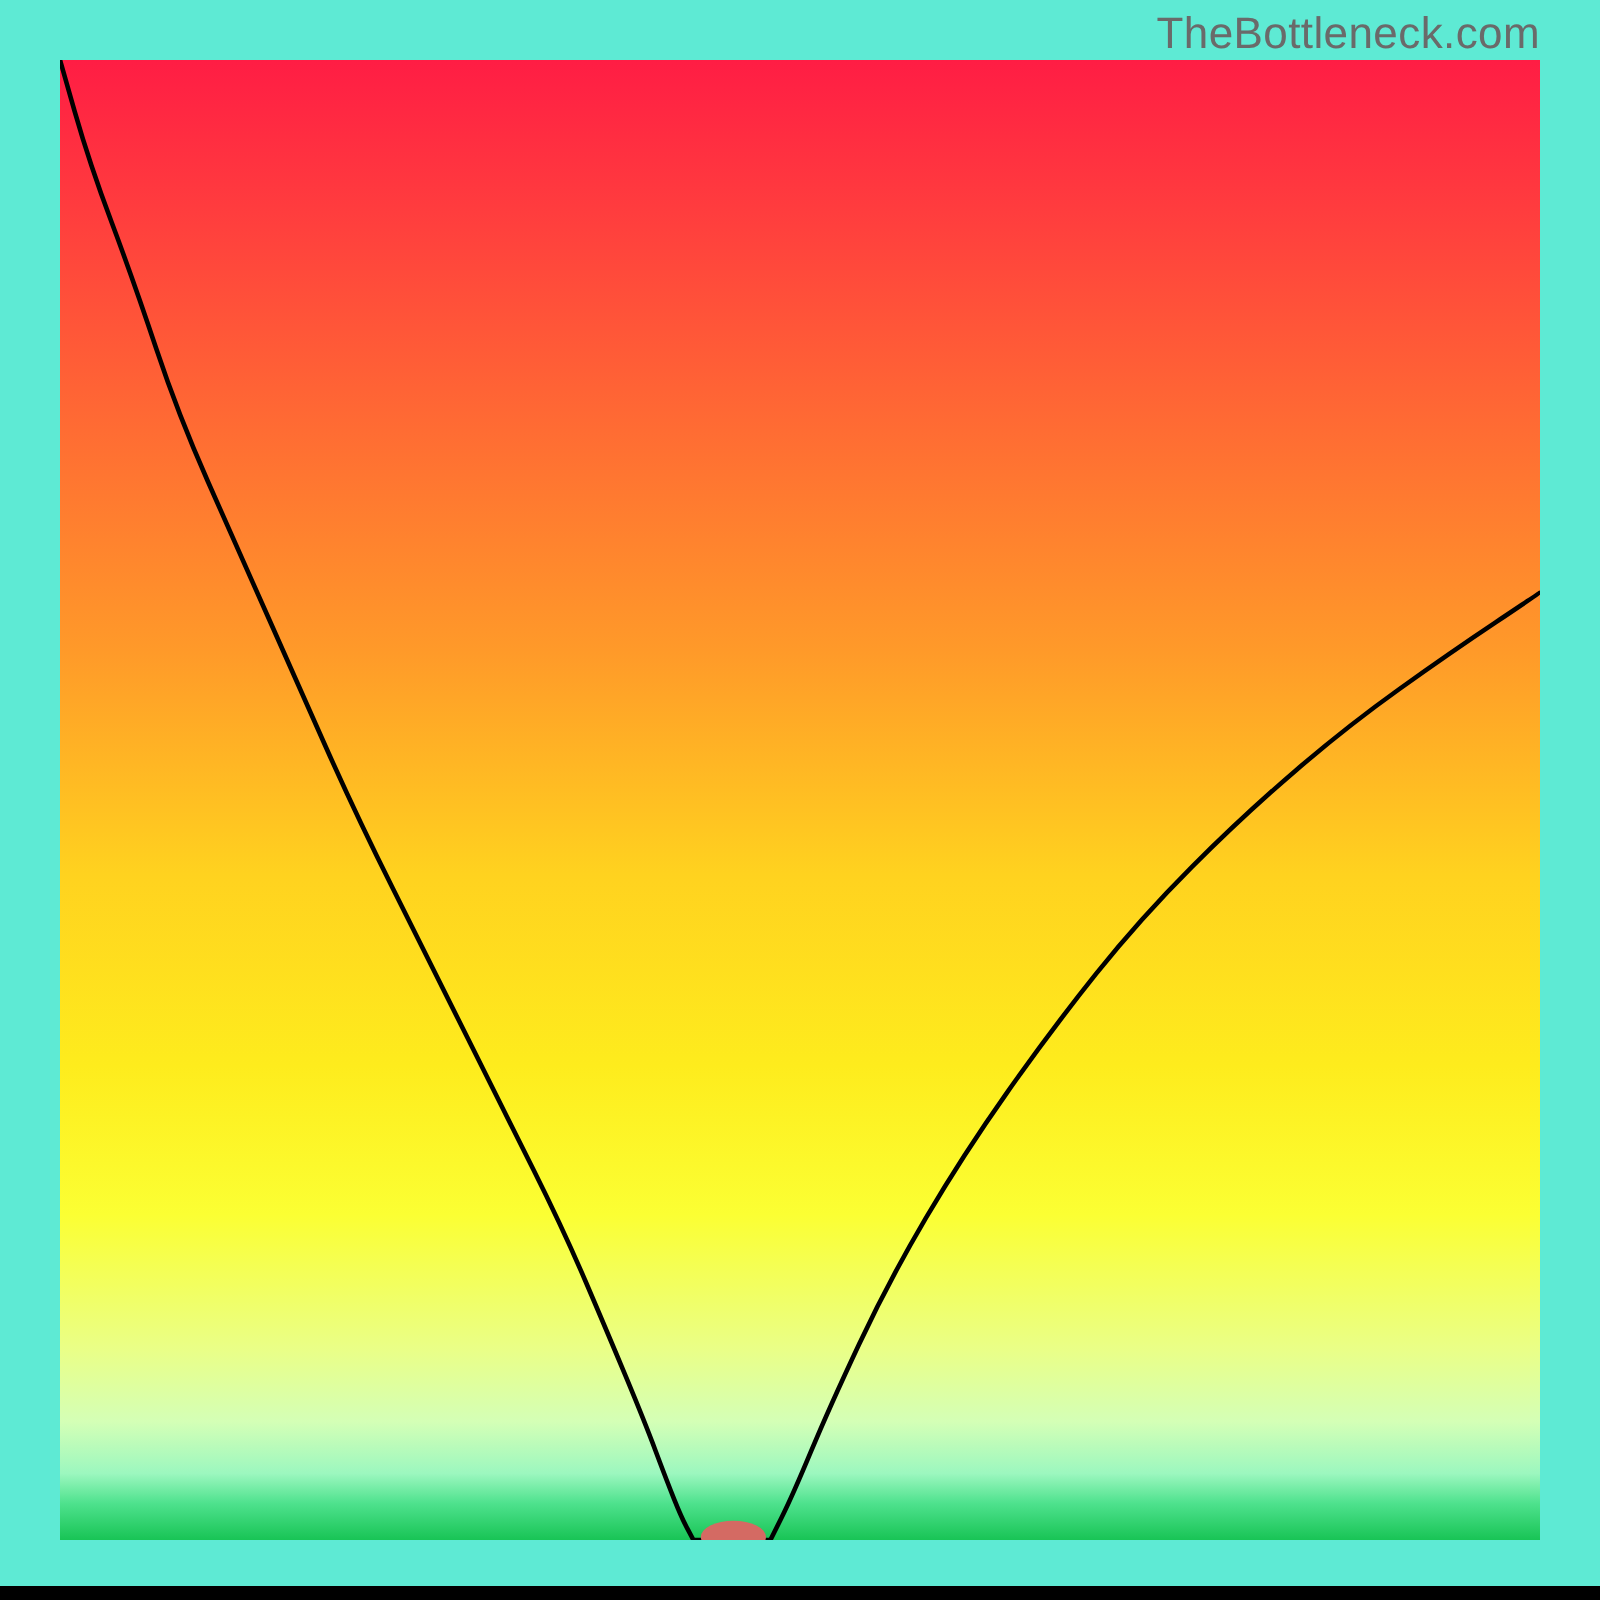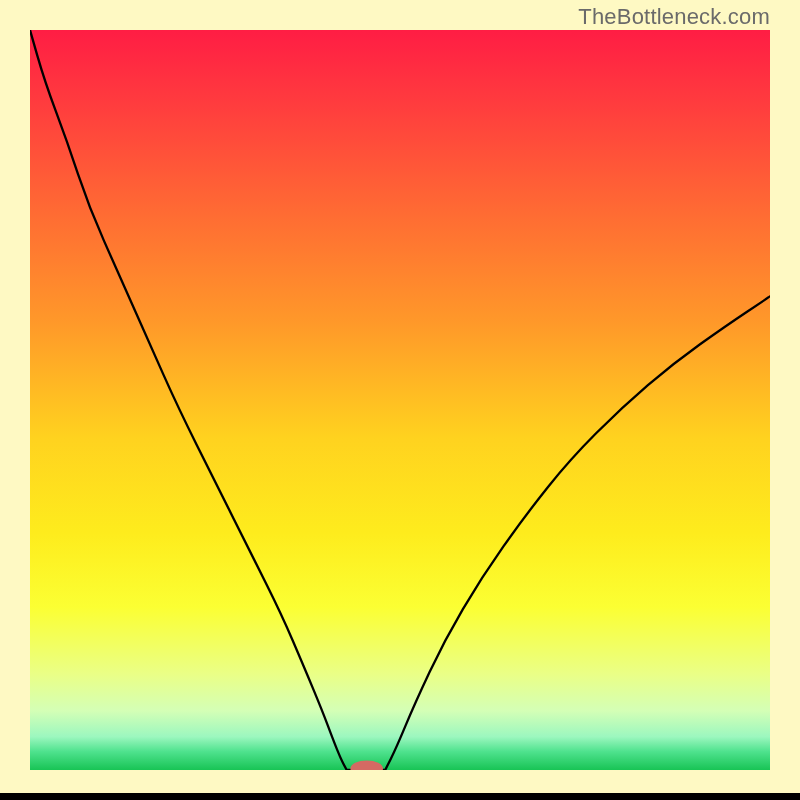--- a/index.html
+++ b/index.html
@@ -8,21 +8,21 @@
     width: 800px;
     height: 800px;
     overflow: hidden;
     background: #000;
     font-family: Arial, Helvetica, sans-serif;
   }
   .frame {
     position: relative;
     width: 800px;
     height: 793px;
-    background: #fef9c3;
+    background: #5eead4;
   }
   .plot {
     position: absolute;
     left: 30px;
     top: 30px;
     width: 740px;
     height: 740px;
     overflow: hidden;
   }
   .watermark {

